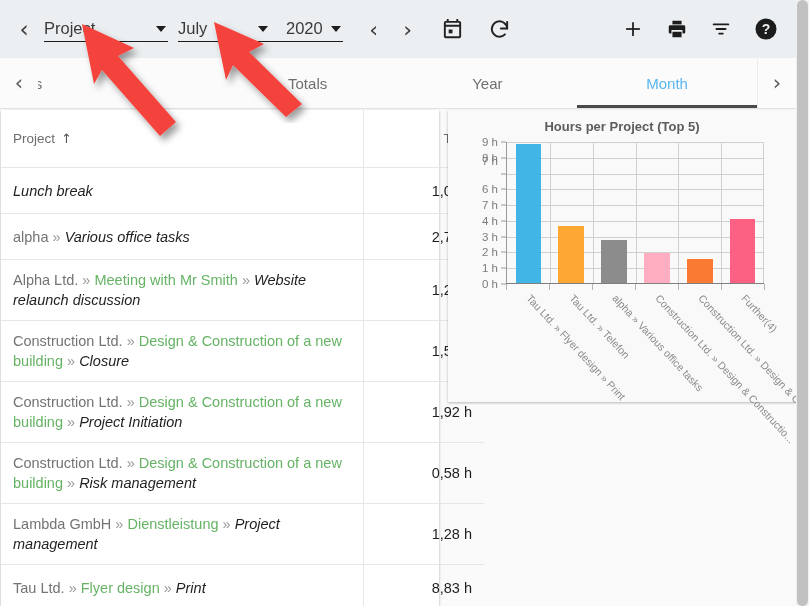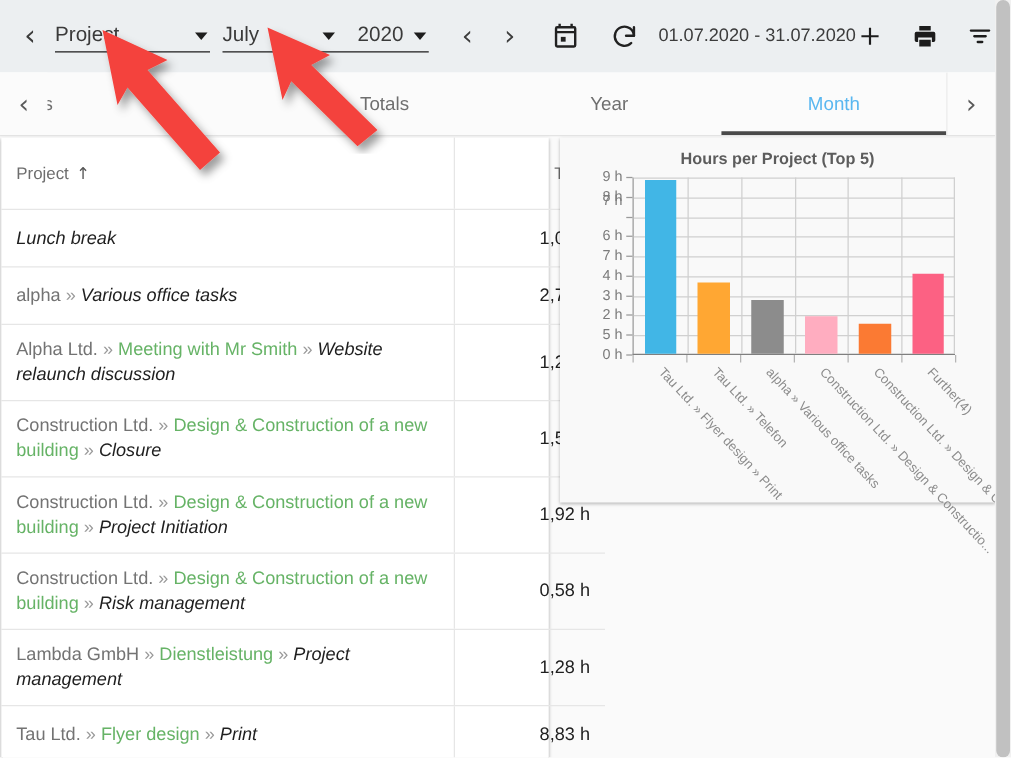--- a/index.html
+++ b/index.html
@@ -380,21 +380,20 @@
       </svg>
     </div>
 
     <div class="tb-icon refresh-btn">
       <svg width="23" height="23" viewBox="0 0 24 24" fill="none" stroke="#212121" stroke-width="2">
         <path d="M20 11a8 8 0 1 0-2.3 6.1" stroke-linecap="round"></path>
         <polyline points="20,4 20,11 13.4,11" stroke-linecap="round" stroke-linejoin="round"></polyline>
       </svg>
     </div>
 
-    <div class="daterange">01.07.2020 - 31.07.2020</div>
 
     <div class="right-icons">
       <div class="tb-icon">
         <svg width="22" height="22" viewBox="0 0 24 24" stroke="#1c1c1c" stroke-width="1.9">
           <line x1="12" y1="4.5" x2="12" y2="19.5"></line>
           <line x1="4.5" y1="12" x2="19.5" y2="12"></line>
         </svg>
       </div>
       <div class="tb-icon">
         <svg width="22" height="22" viewBox="0 0 24 24" fill="#1c1c1c">
@@ -486,21 +485,21 @@
         </tbody>
     </table>
   </div>
 
   <div class="chart-card">
     <div class="chart-title">Hours per Project (Top 5)</div>
     <div class="plot-wrap">
       <div class="y-labels" id="ylabels">
           <div class="y-lab" style="top: 142px;">0 h</div>
           <div class="y-tick" style="top: 142px;"></div>
-          <div class="y-lab" style="top: 126.222px;">5 h</div>
+          <div class="y-lab" style="top: 126.222px;">1 h</div>
           <div class="y-tick" style="top: 126.222px;"></div>
           <div class="y-lab" style="top: 110.444px;">2 h</div>
           <div class="y-tick" style="top: 110.444px;"></div>
           <div class="y-lab" style="top: 94.6667px;">3 h</div>
           <div class="y-tick" style="top: 94.6667px;"></div>
           <div class="y-lab" style="top: 78.8889px;">4 h</div>
           <div class="y-tick" style="top: 78.8889px;"></div>
           <div class="y-lab" style="top: 63.1111px;">7 h</div>
           <div class="y-tick" style="top: 63.1111px;"></div>
           <div class="y-lab" style="top: 47.3333px;">6 h</div>

